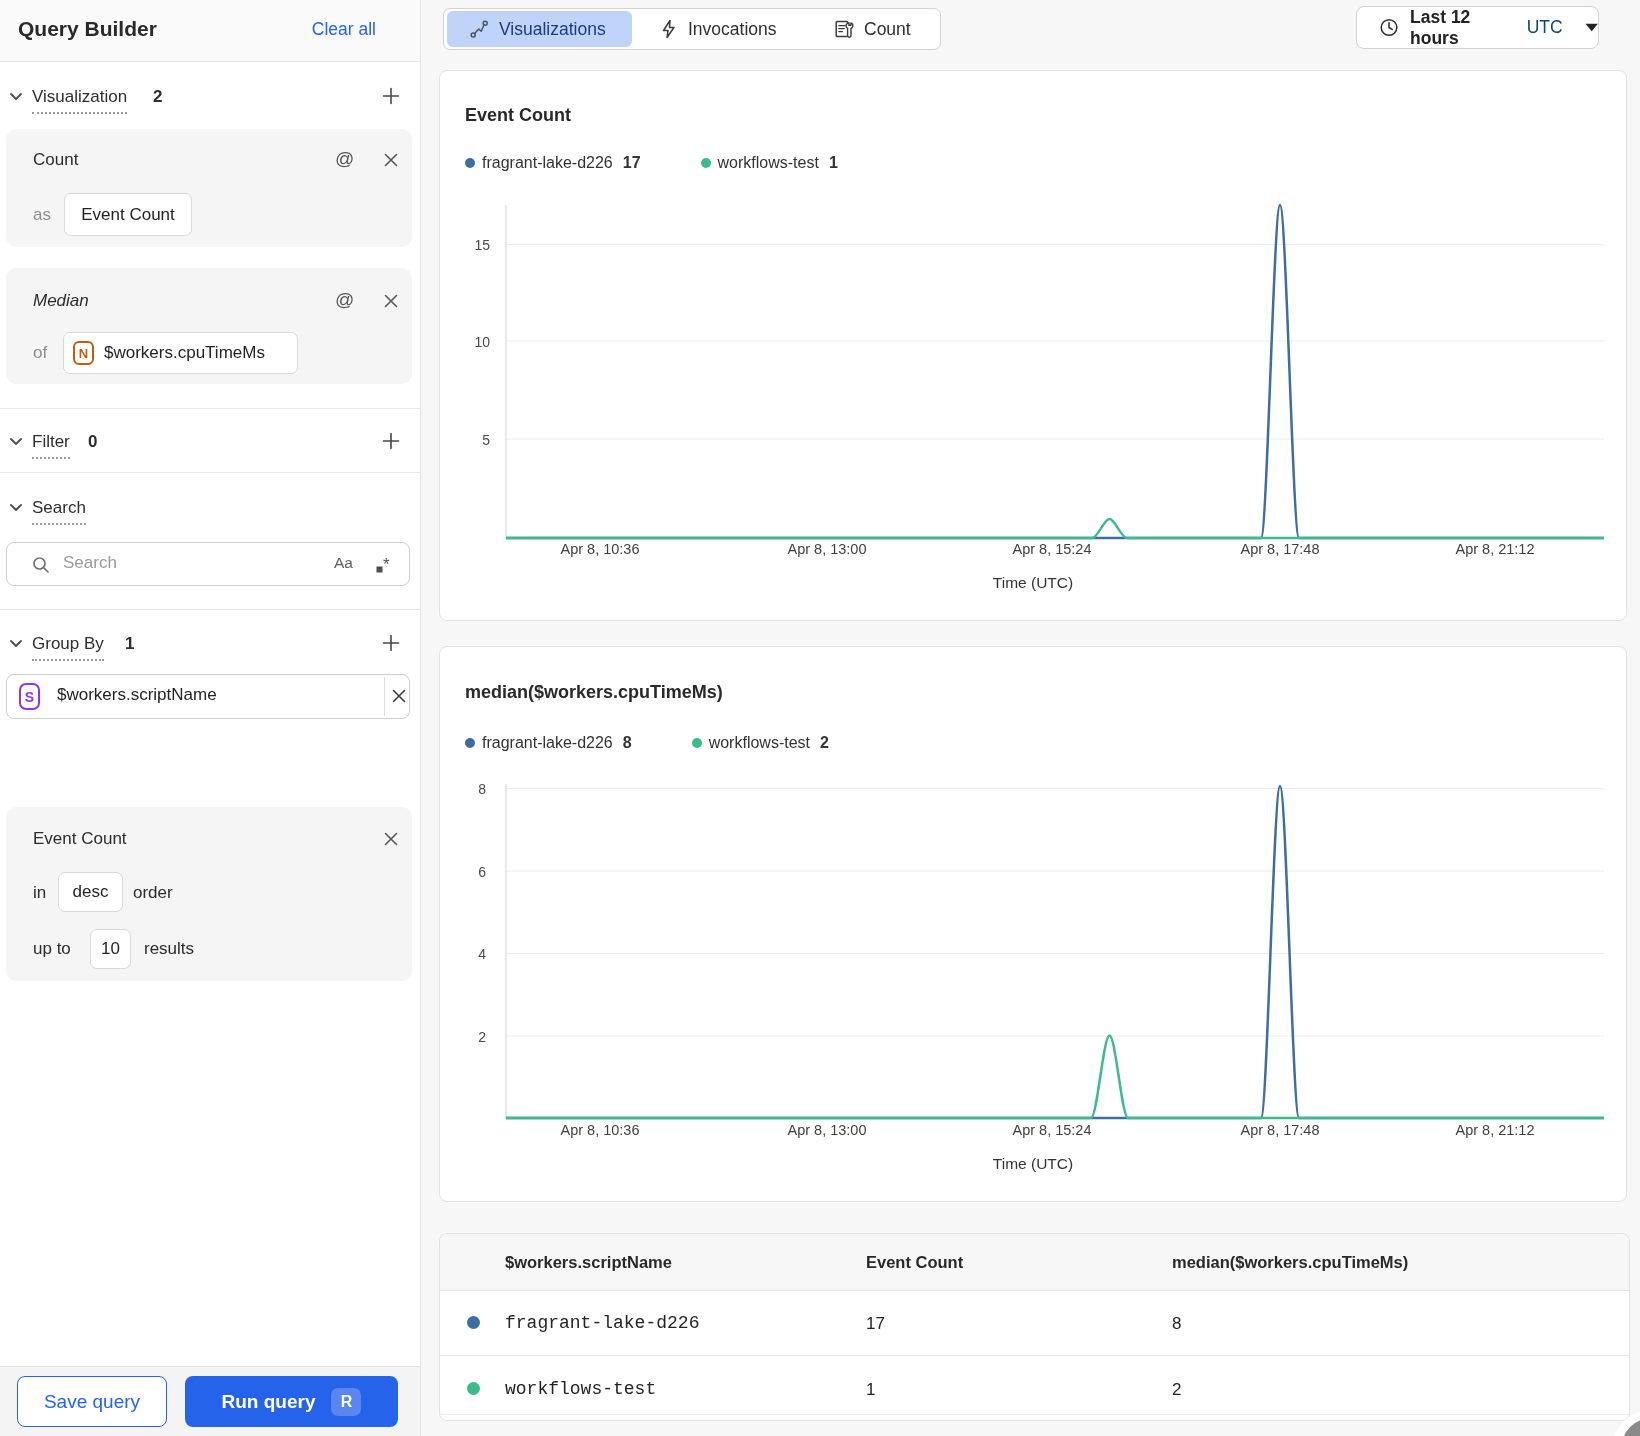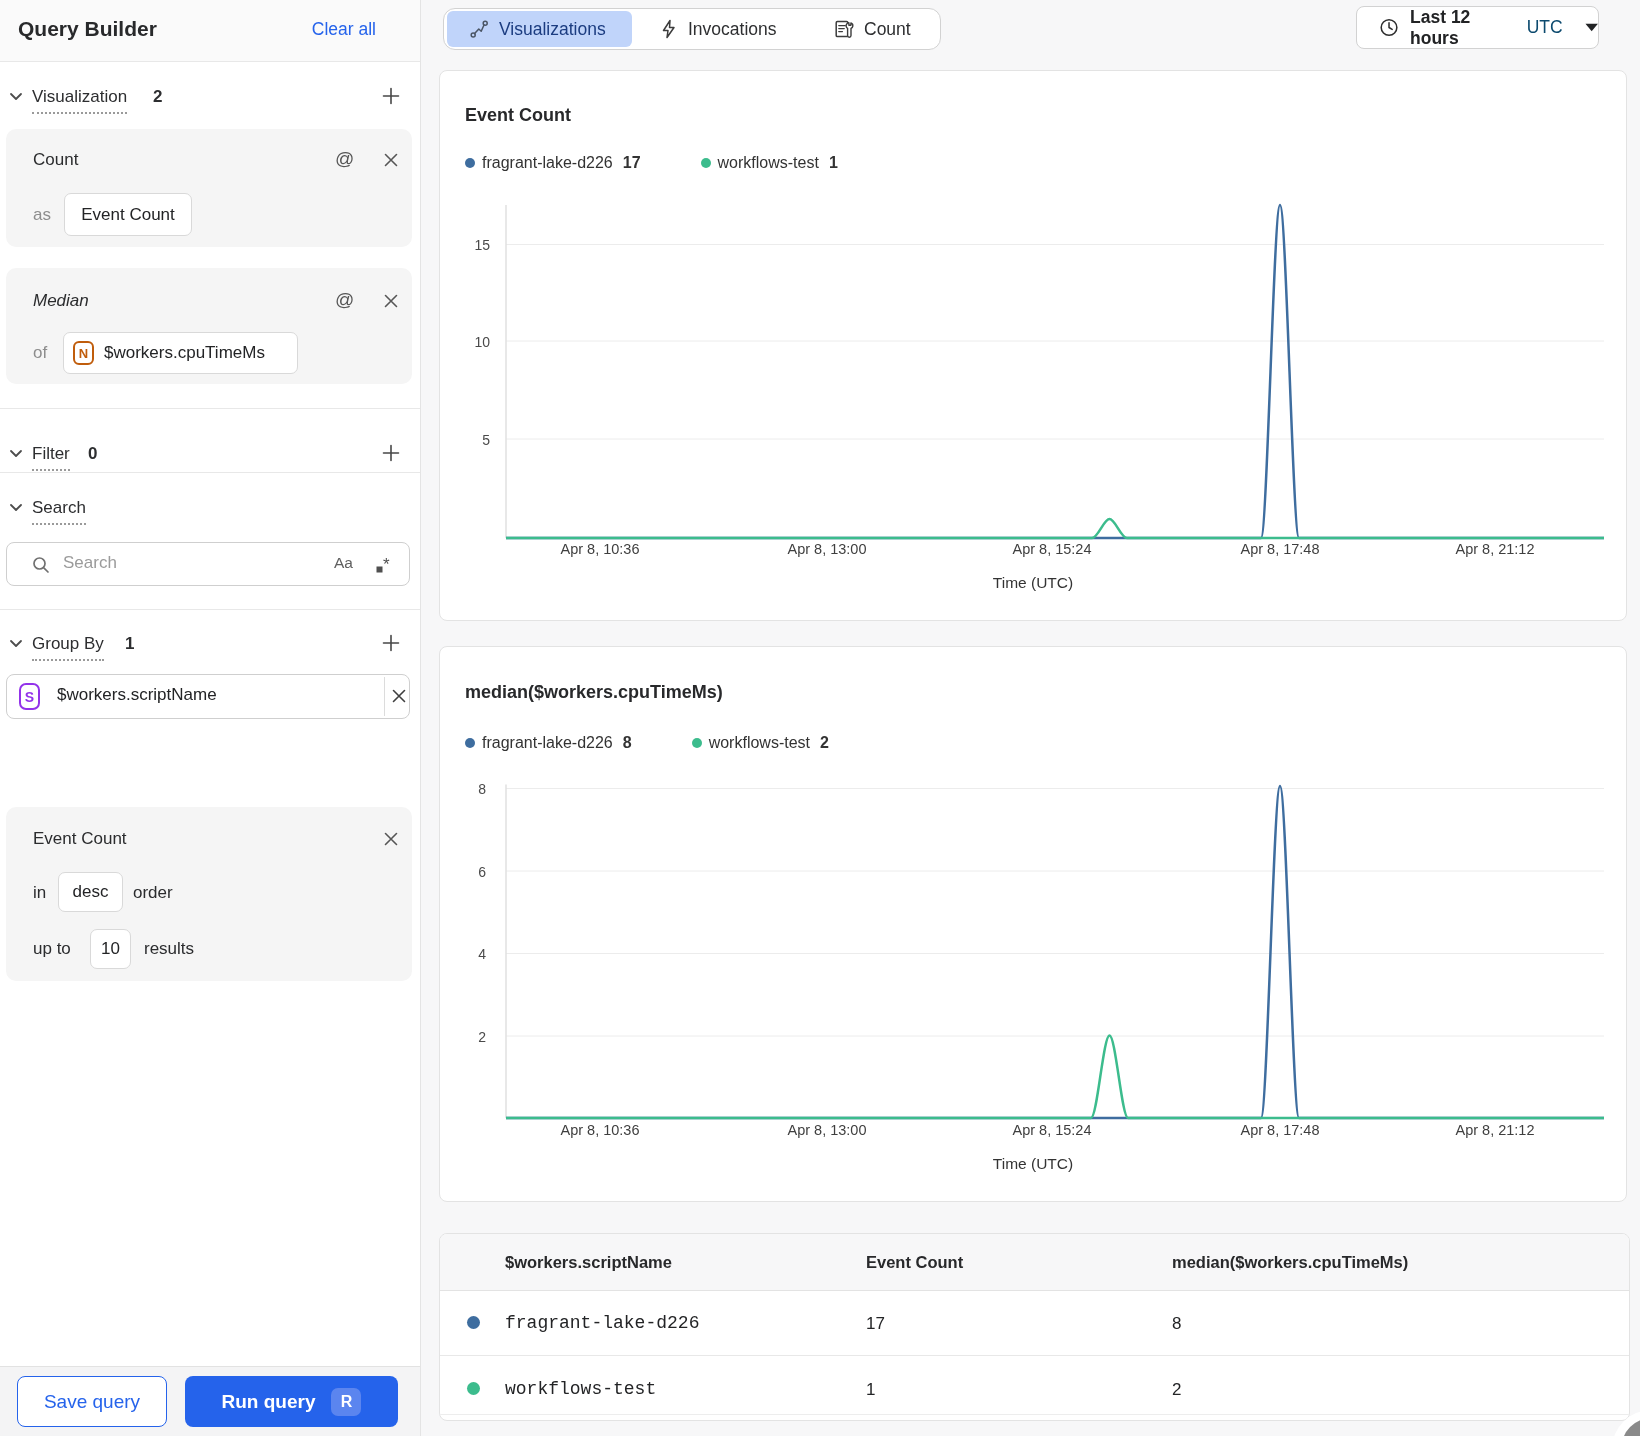--- a/index.html
+++ b/index.html
@@ -25,21 +25,21 @@
 .divider { position:absolute; left:0; width:420px; border-top:1px solid #e8e8e8; }
 .badge { display:inline-flex; align-items:center; justify-content:center; font-weight:bold; border-radius:6px; }
 
 
 #sbfoot { position:absolute; left:0; top:1366px; width:420px; height:70px; background:#f4f4f5; border-top:1px solid #e2e2e2; }
 #savebtn { position:absolute; left:17px; top:9px; width:150px; height:51px; background:#fff; border:1px solid #2563eb; border-radius:8px; color:#2563eb; font-size:19px; display:flex; align-items:center; justify-content:center; }
 #runbtn { position:absolute; left:185px; top:9px; width:213px; height:51px; background:#2563eb; border-radius:8px; color:#fff; font-size:19px; font-weight:bold; display:flex; align-items:center; justify-content:center; gap:16px; }
 #runbtn .kbd { width:30px; height:28px; background:#5b85ef; border-radius:7px; font-size:16px; font-weight:bold; display:flex; align-items:center; justify-content:center; }
 
 
-#tabbar { position:absolute; left:443px; top:8px; width:498px; height:42px; background:#fff; border:1px solid #d2d2d2; border-radius:12px; }
+#tabbar { position:absolute; left:443px; top:8px; width:498px; height:42px; background:#fff; border:1px solid #d2d2d2; border-radius:7px; }
 .tab { position:absolute; top:2px; height:36px; display:flex; align-items:center; font-size:17.5px; color:#2e2f31; }
 #tab1 { left:3px; top:2px; width:185px; height:36px; background:#c0d4fa; border-radius:6px; color:#1b3c80; }
 .mcard { position:absolute; left:439px; width:1188px; background:#fff; border:1px solid #e3e3e3; border-radius:8px; }
 .ctitle { position:absolute; left:25px; font-size:18px; font-weight:bold; color:#28292b; }
 .legend { position:absolute; left:25px; height:20px; display:flex; align-items:center; font-size:16px; color:#333; }
 .dot { width:10px; height:10px; border-radius:50%; display:inline-block; }
 
 #timebtn { position:absolute; left:1356px; top:6px; width:243px; height:43px; background:#fff; border:1px solid #d2d2d2; border-radius:8px; display:flex; align-items:center; }
 
 
@@ -86,21 +86,21 @@
       </svg>
     <span class="cardtitle muted" style="top:75px;">of</span>
     <div class="whitebox" style="left:57px; top:64px; width:235px; height:42px; justify-content:flex-start; padding-left:9px; gap:10px;">
       <span class="badge" style="width:21px; height:24px; border:2px solid #c05d0c; color:#c05d0c; font-size:13px;">N</span>
       <span>$workers.cpuTimeMs</span>
     </div>
   </div>
 
   <div class="divider" style="top:408px;"></div>
 
-  <div class="secrow" style="top:436px;">
+  <div class="secrow" style="top:424px;">
     <svg class="chev" viewBox="0 0 18 18">
         <path d="M4 7 l5 5 l5 -5" fill="none" stroke="#4d4d4d" stroke-width="1.8" stroke-linecap="round" stroke-linejoin="round"></path>
       </svg>
     <span class="sectitle">Filter</span>
     <span class="seccount" style="left:88px;">0</span>
     <svg class="plus" viewBox="0 0 20 20">
         <path d="M10 2.5 V17.5 M2.5 10 H17.5" stroke="#474747" stroke-width="1.6" stroke-linecap="round"></path>
       </svg>
   </div>
 

